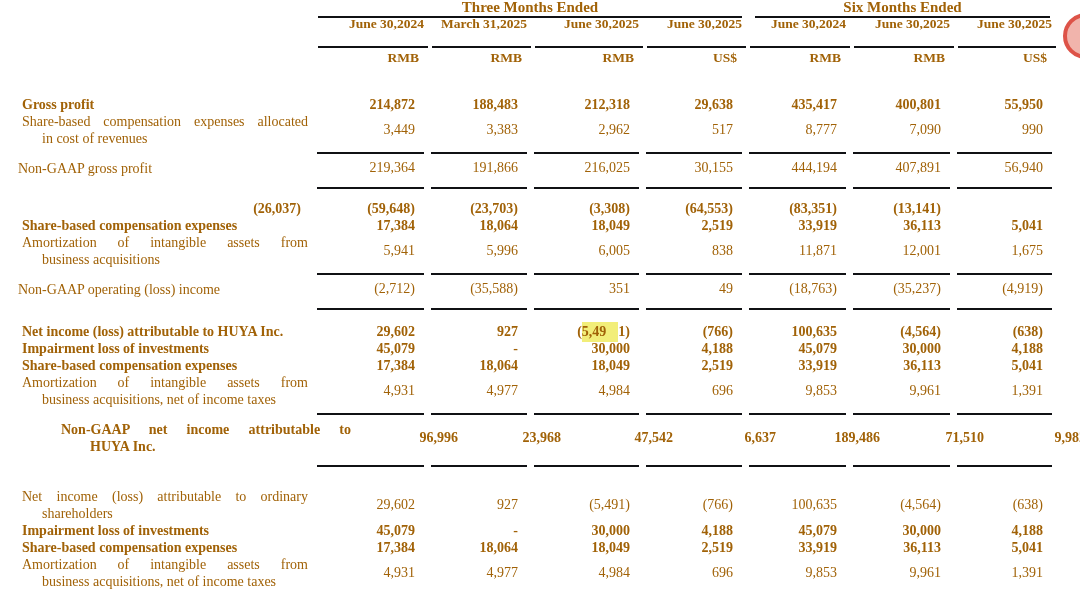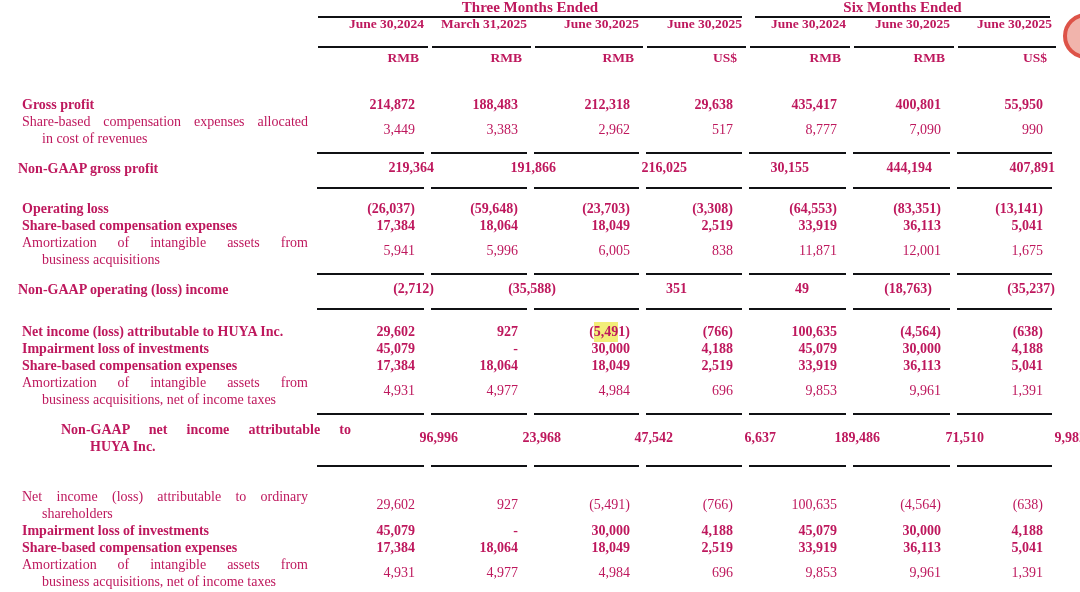--- a/index.html
+++ b/index.html
@@ -1,34 +1,34 @@
 <!DOCTYPE html>
 <html><head>
 <meta charset="utf-8">
 <style>
   html,body { margin:0; padding:0; }
   .page {
     position:relative; width:1080px; height:592px; overflow:hidden;
-    background:#ffffff; color:#be185d;
+    background:#ffffff; color:#a16207;
     font-family:"Liberation Serif", serif; font-size:14px;
   }
   .row {
     display:grid;
     grid-template-columns:316px 114px 103px 112px 103px 104px 104px 102px;
     align-items:center;
   }
   .h1 { height:17px;font-weight:bold; }
   .h2 { height:34px; }
   .cell { min-width:0; }
   .num { text-align:right; padding-right:15px; white-space:nowrap; }
   .label { padding-left:22px; padding-right:8px; line-height:17px; }
   .label .l1 { display:block; }
   .label .l2 { display:block; padding-left:20px; }
   .wrap2 .label .l1 { text-align:justify; text-align-last:justify; }
-  .total { font-weight:bold; height:28px;gap:19px; }
+  .total { font-weight:normal; height:28px; }
   .total2 { font-weight:bold; height:45px;margin-left:43px; }
   .total .label, .total2 .label { padding-left:18px; }
   .total2 .label .l2 { padding-left:29px; }
 
   
   .rr { height:7px; align-items:end; }
   .rr .seg { border-bottom:2.4px solid #101114; height:100%; margin:0 6px 0 1px; }
 
   
   .ghead { height:17px; align-items:end; }
@@ -45,21 +45,21 @@
     padding:0 4px 3px 0; margin:0 2px; height:26px;
     display:flex; flex-direction:row; justify-content:flex-end;
   }
   .chead { height:26px; align-items:start; }
   .cur { font-weight:bold; font-size:13.5px; text-align:right; padding:4px 11px 0 0; }
 
   
   .sp-a { height:24px; } .sp-b { height:11px; } .sp-c { height:13px; } .sp-d { height:21px; }
 
   
-  .hl { background:#f2ee79; padding:2px 0 3px 0; }
+  .hl { background:#f2ee79; padding:2px 12px 3px 0; }
 
   
   .marker {
     position:absolute; left:1063px; top:13px; width:46px; height:46px;
     box-sizing:border-box; border-radius:50%;
     border:4px solid #dd5348; background:rgba(238,167,158,0.85);
   }
 </style>
 </head>
 <body>
@@ -175,23 +175,20 @@
       <div class="cell seg"></div>
       <div class="cell seg"></div>
       <div class="cell seg"></div>
       <div class="cell seg"></div>
       <div class="cell seg"></div>
   </div>
 
   <div class="sp-b"></div>
 
   <div class="row h1">
-    <div class="cell label">
-        <span class="l1">Operating loss</span>
-      </div>
     <div class="cell num">(26,037)</div>
     <div class="cell num">(59,648)</div>
     <div class="cell num">(23,703)</div>
     <div class="cell num">(3,308)</div>
     <div class="cell num">(64,553)</div>
     <div class="cell num">(83,351)</div>
     <div class="cell num">(13,141)</div>
   </div>
 
   <div class="row h1">

